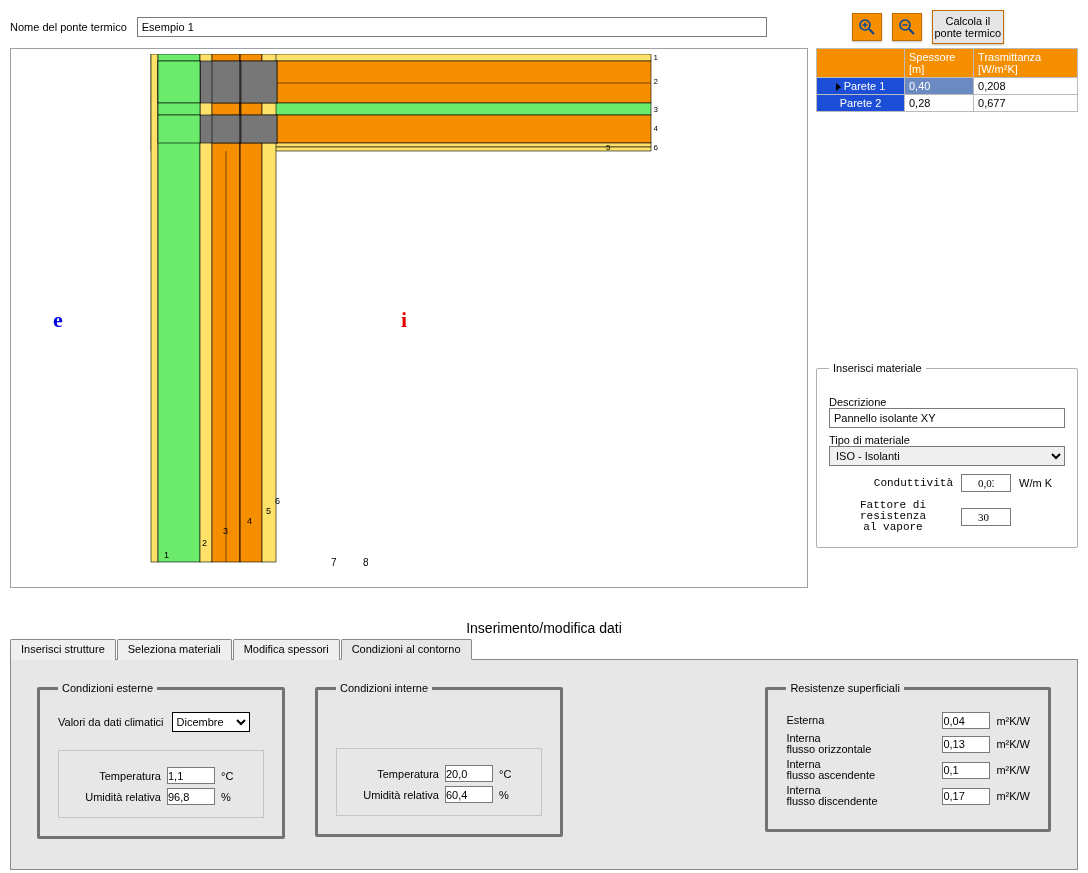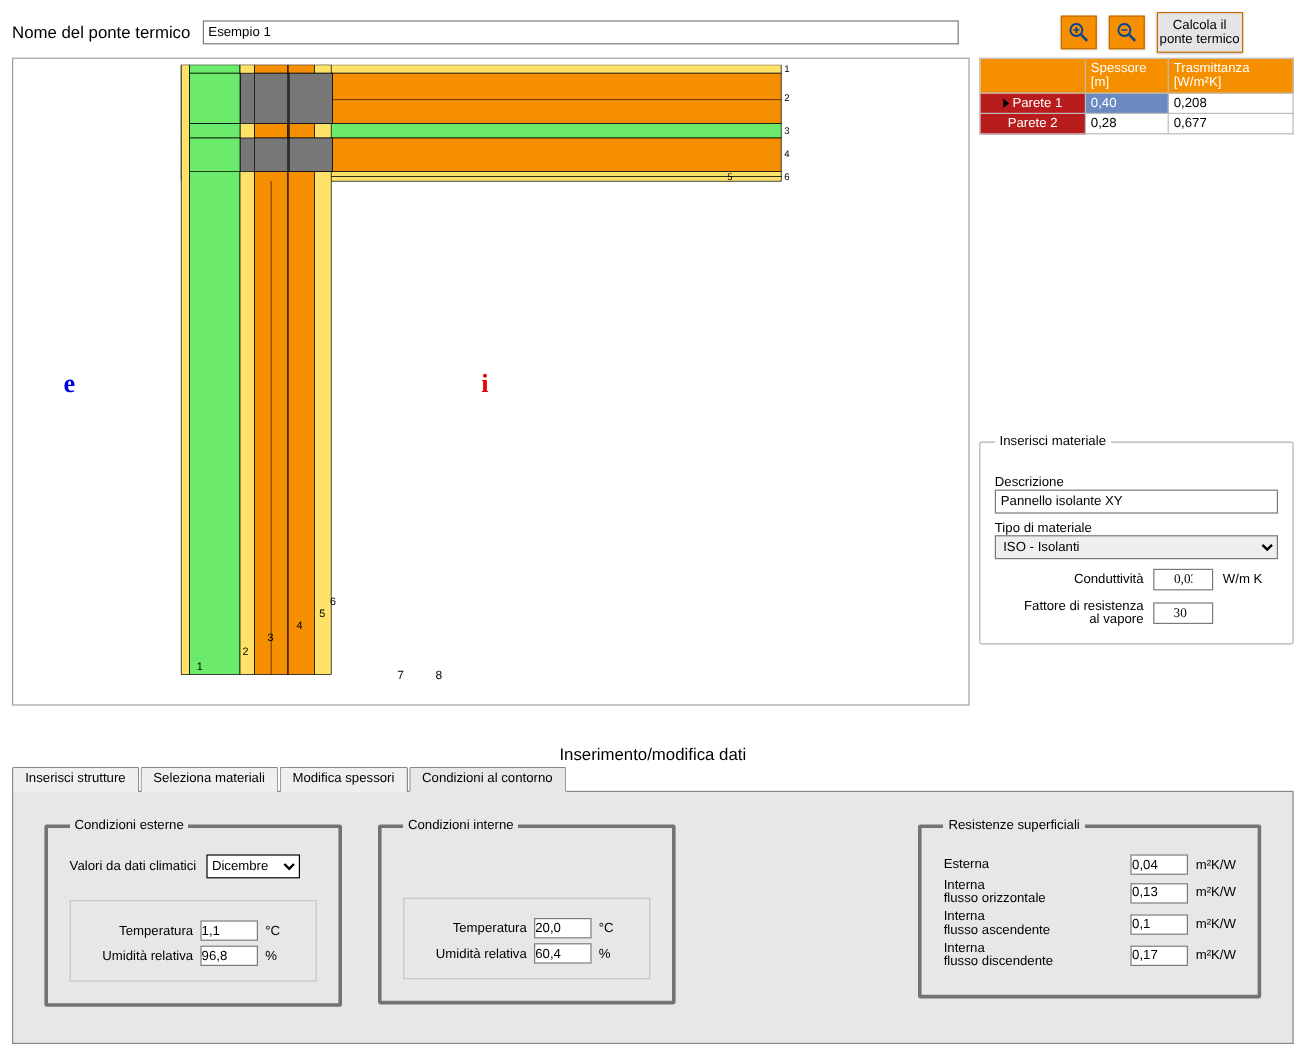--- a/index.html
+++ b/index.html
@@ -5,21 +5,21 @@
   * { box-sizing: border-box; }
   body {
     margin: 0;
     padding: 10px;
     font-family: "Segoe UI", Tahoma, Arial, sans-serif;
     font-size: 11px;
     background: #fff;
     color: #000;
   }
   .top-row { display:flex; align-items:center; gap:10px; margin-bottom:4px; }
-  .label { font-size:14px; }
+  .label { font-size:11px; }
   .nome-input { flex:1; max-width:630px; height:20px; border:1px solid #7a7a7a; padding:1px 4px; font-size:11px; }
   .icon-btn {
     width:30px; height:28px;
     background:#f58f00;
     border:1px solid #c06e00; display:flex; align-items:center; justify-content:center;
     cursor:pointer;
     box-shadow:0 1px 2px rgba(0,0,0,.25);
   }
   .big-btn {
     width:72px; height:34px; background:#e5e5e5; border:1px solid #c06e00;
@@ -32,33 +32,33 @@
   .canvas { position:absolute; left:40px; top:5px; width:730px; height:520px; }
   .canvas svg { position:absolute; left:0; top:0; }
   .e-label { position:absolute; left:42px; top:258px; color:#0000e5; font-weight:bold; font-family:Georgia, "Times New Roman", serif; font-size:22px; }
   .i-label { position:absolute; left:390px; top:258px; color:#e80000; font-weight:bold; font-family:Georgia, "Times New Roman", serif; font-size:22px; }
   .right-col { width:262px; display:flex; flex-direction:column; }
 
   
   table.walls { border-collapse:collapse; width:100%; font-size:11px; }
   table.walls th { background:#f58f00; color:#fff; border:1px solid #bbb; padding:2px 4px; font-weight:normal; text-align:left; }
   table.walls td { border:1px solid #bbb; padding:2px 4px; }
-  table.walls td.name { background:#b91c1c; color:#fff; text-align:center; }
+  table.walls td.name { background:#1d4ed8; color:#fff; text-align:center; }
   table.walls td.sel { background:#6b8ac2; color:#fff; }
   .row-arrow { display:inline-block; width:0; height:0; border-top:4px solid transparent; border-bottom:4px solid transparent; border-left:5px solid #000; margin-right:3px; vertical-align:middle; }
 
   fieldset { border:1px solid #b0b0b0; border-radius:2px; padding:10px 12px 14px; margin:0; }
   fieldset legend { font-size:11px; padding:0 4px; }
 
   .mat-field-row { margin:6px 0 0; }
   .mat-select { width:100%; border:1px solid #7a7a7a; height:20px; font-size:11px; padding:0 2px; }
   .mat-input { width:100%; border:1px solid #7a7a7a; height:20px; font-size:11px; padding:0 4px; }
   .small-input { width:50px; border:1px solid #7a7a7a; height:18px; font-size:11px; padding:0 16px; text-align:left;font-family:Liberation Serif, serif; }
   .kv { display:flex; align-items:center; justify-content:flex-end; gap:8px; margin-top:8px; }
-  .kv .lab { text-align:right; }
+  .kv .lab { text-align:center;font-family:Liberation Mono, monospace; }
 
   .section-title { font-size:14px; font-weight:normal; margin-top:32px; margin-bottom:2px;text-align:center; }
   .tabs { display:flex; border-bottom:1px solid #888;}
   .tab {
     padding:3px 10px 4px; font-size:11px;
     border:1px solid #888; border-bottom:none;
     background:#efefef; margin-right:1px;
     border-radius:2px 2px 0 0;
     position:relative; top:1px;
     cursor:pointer;

